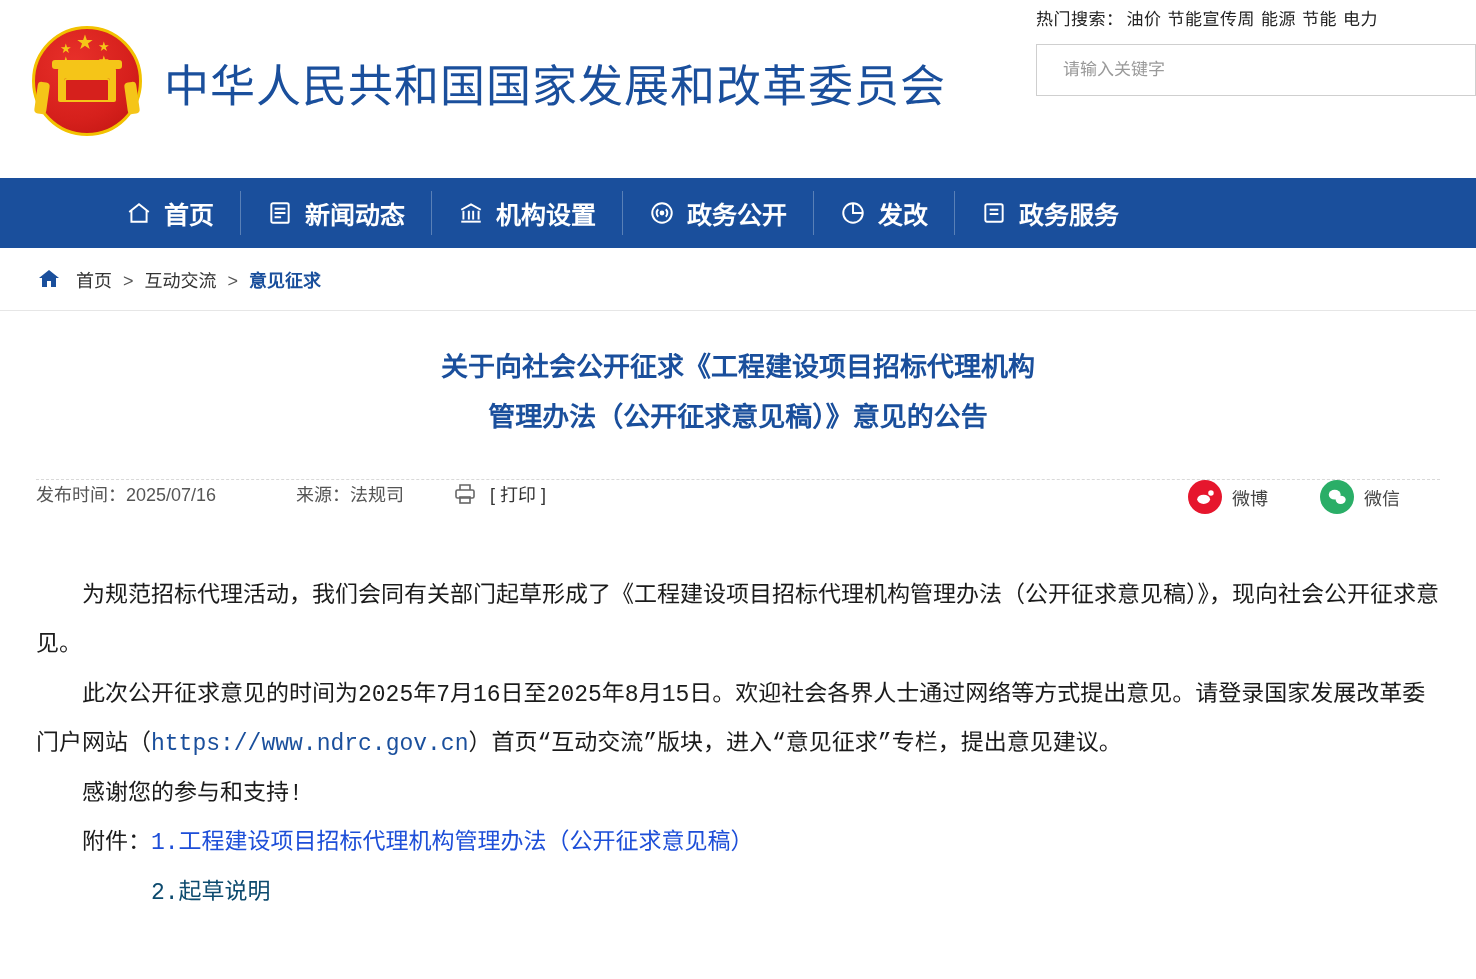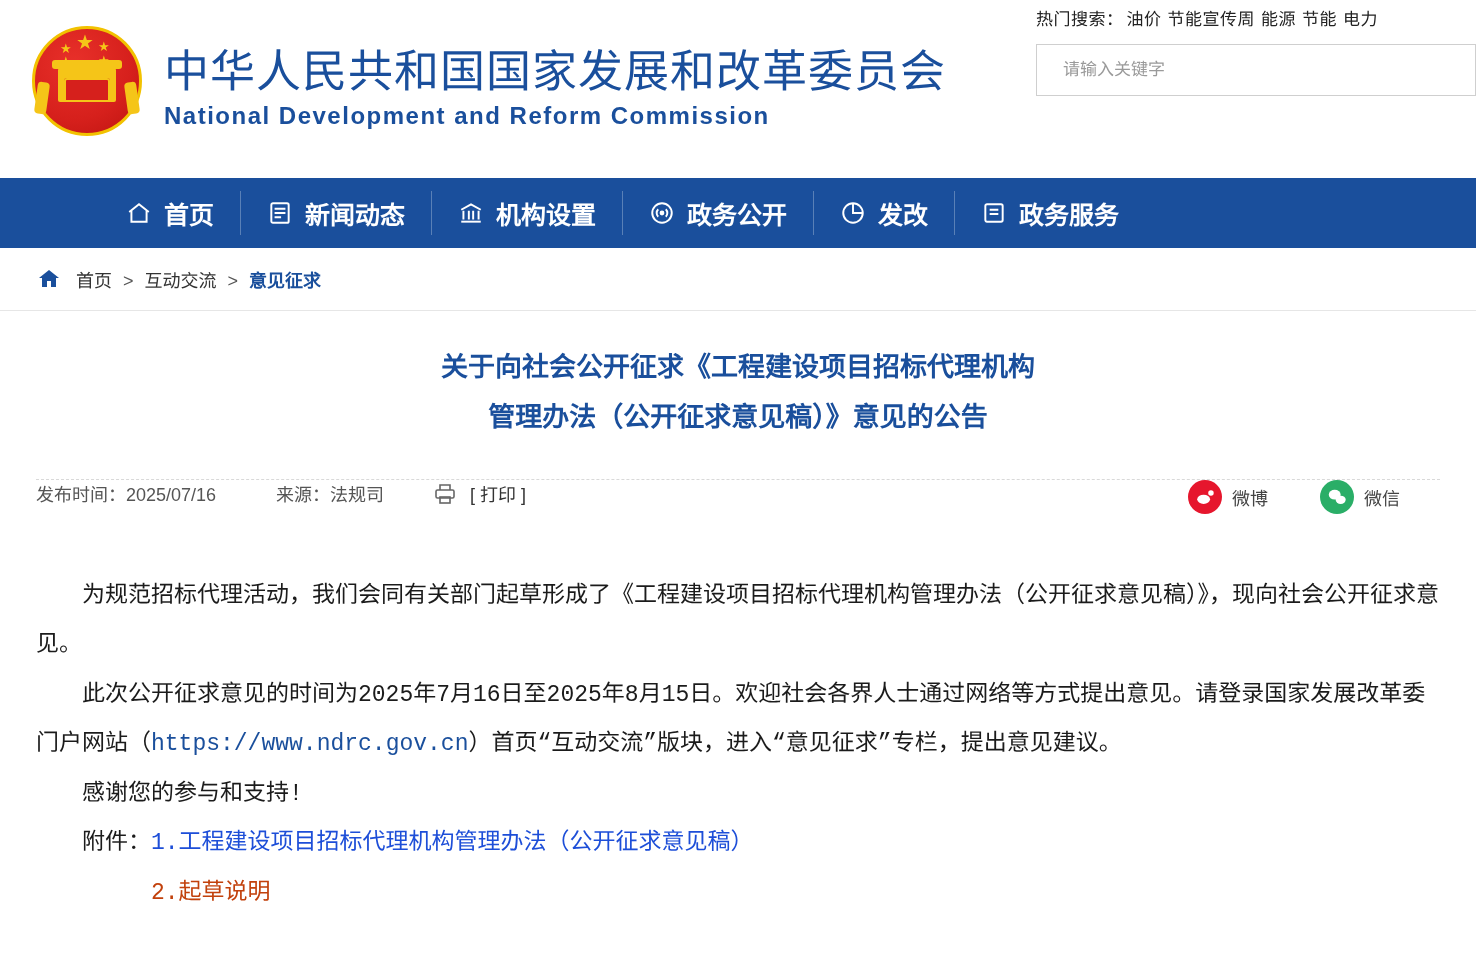--- a/index.html
+++ b/index.html
@@ -216,21 +216,21 @@
   }
   .meta {
     height: 78px;
     display: flex;
     align-items: flex-start;
     font-size: 18px;
     color: #555;
     position: relative;
   }
   .meta .m1 { margin-right: 60px; }
-  .meta .m2 { margin-right: 48px; }
+  .meta .m2 { margin-right: 48px; margin-left: 20px; }
   .meta .print {
     display: flex;
     align-items: center;
     color: #333;
     cursor: pointer;
   }
   .printer-ico { width: 26px; height: 22px; margin-right: 12px; }
   .share {
     position: absolute;
     right: 40px;
@@ -261,21 +261,21 @@
     line-height: 2.15;
     color: #1b1b1b;
     padding-top: 14px;
     font-family: Liberation Mono, monospace;
   }
   .body-text p { margin: 0; text-indent: 2em; }
   .body-text a.link { color: #1a4f9c; text-decoration: none; }
   .att-line { text-indent: 2em; }
   .att-line .att { color: #1d4ed8; text-decoration: none; }
   .att-sub { text-indent: 5em; }
-  .att-sub .att { color: #c2410c; text-decoration: none; }
+  .att-sub .att { color: #0c4a6e; text-decoration: none; }
 </style>
 </head>
 <body>
 
 <div class="header">
   <div class="logo-area">
     <div class="emblem">
       <div class="circle"></div>
       <div class="stars">
         <span class="star big">★</span>
@@ -286,21 +286,20 @@
       </div>
       <div class="roof"></div>
       <div class="gate"></div>
       <div class="ears">
           <div class="ear l"></div>
           <div class="ear r"></div>
         </div>
     </div>
     <div class="site-title">
       <div class="cn">中华人民共和国国家发展和改革委员会</div>
-      <div class="en">National Development and Reform Commission</div>
     </div>
   </div>
 
   <div class="search-area">
     <div class="hot-search">
       <span class="label">热门搜索：</span><a href="#">油价</a><a href="#">节能宣传周</a><a href="#">能源</a><a href="#">节能</a><a href="#">电力</a>
     </div>
     <div class="search-box">
       <input type="text" placeholder="请输入关键字" style="">
     </div>

